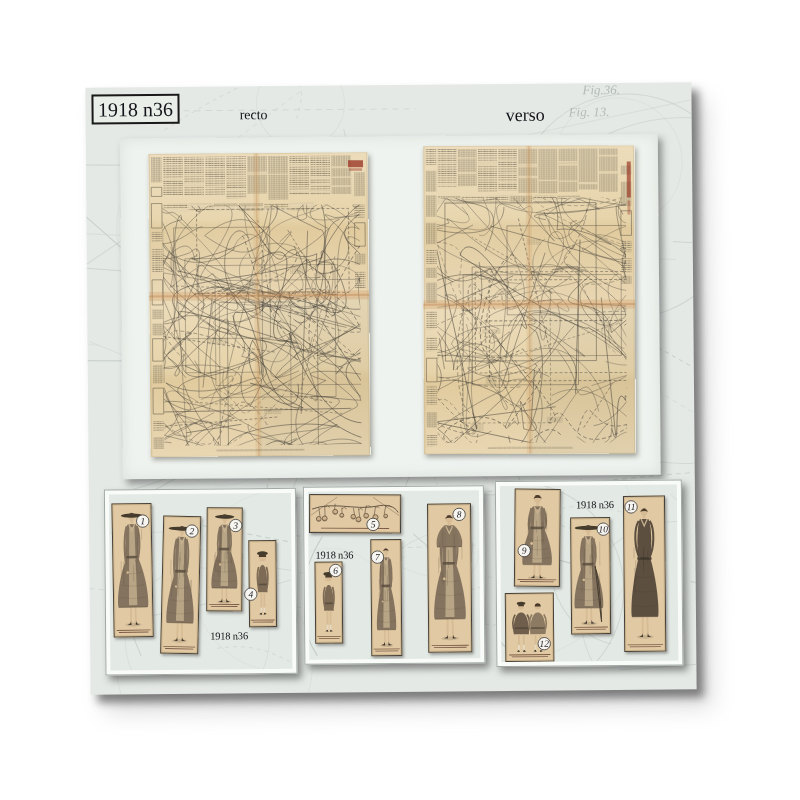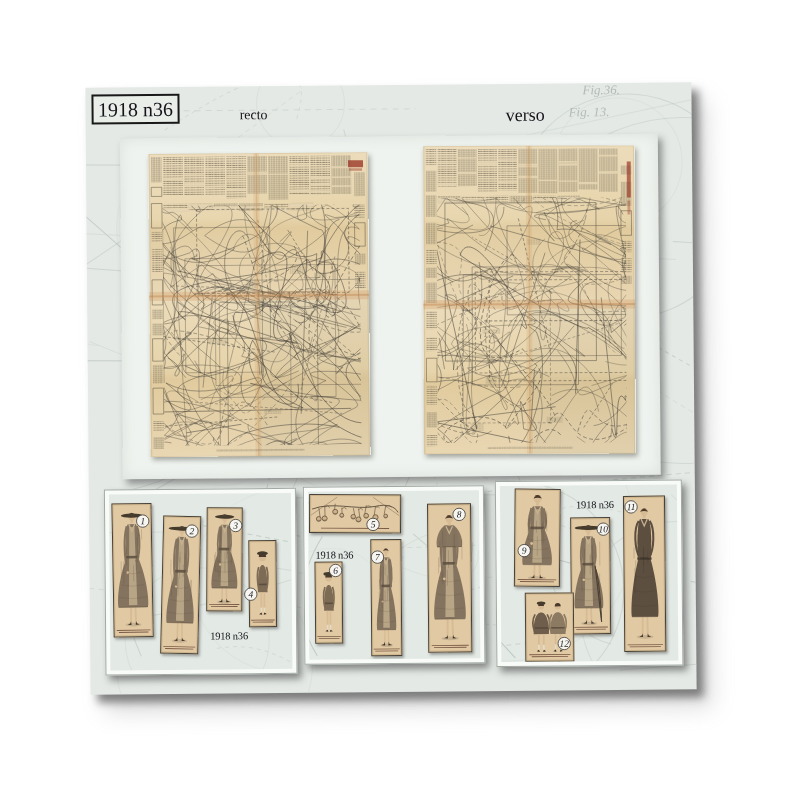--- a/index.html
+++ b/index.html
@@ -949,21 +949,21 @@
 <path d="M10.4,94.9 Q21.0,97.9 31.6,94.9" stroke="#3c342a" stroke-width="0.45" fill="none" opacity="0.35"></path>
 <path d="M8.4,109.4 Q21.0,112.4 33.6,109.4" stroke="#3c342a" stroke-width="0.45" fill="none" opacity="0.35"></path>
 <path d="M8.1,120.9 L33.9,120.9" stroke="#3c342a" stroke-width="0.8" opacity="0.6"></path>
 <rect x="3.4" y="148.5" width="35.3" height="0.9" fill="#63402f" opacity="0.8"></rect>
             <rect x="5.5" y="150.5" width="31.1" height="0.9" fill="#63402f" opacity="0.8"></rect>
 <circle cx="8" cy="11" r="6.2" fill="#f7f5ef" stroke="#3a3a3a" stroke-width="0.8"></circle>
 <text x="8" y="14.2" font-family="Liberation Serif, serif" font-style="italic" font-size="9.5" text-anchor="middle" fill="#1d1d26">11</text>
 </svg>
         </div>
 
-<div class="card" style="left:24px;top:107px;width:33px;height:69px;transform:rotate(0deg)">
+<div class="card" style="left:4px;top:107px;width:33px;height:69px;transform:rotate(0deg)">
 <svg width="49" height="69" viewBox="0 0 49 69" style="display:block">
 <rect x="0" y="0" width="49" height="69" fill="#e1c9a3"></rect>
 <rect x="0.5" y="0.5" width="48" height="68" fill="none" stroke="#46413a" stroke-width="1"></rect>
 <rect x="1.5" y="1.5" width="46" height="66" fill="none" stroke="#c1a87e" stroke-width="1" opacity="0.6"></rect>
 <path d="M8.6,41.4 C8.2,24.7 12.4,19.7 16.2,19.7 C20.0,19.7 24.1,24.7 23.8,41.4 Z" fill="#6f5e4b"></path>
 <rect x="9.3" y="34.5" width="13.7" height="1.6" fill="#4a3f31" opacity="0.65"></rect>
 <path d="M13.7,41.4 V57.0 M18.6,41.4 V57.0" stroke="#d6bb94" stroke-width="1.7"></path>
 <path d="M13.7,52.0 V57.0 M18.6,52.0 V57.0" stroke="#e6dac0" stroke-width="1.9"></path>
 <path d="M13.7,57.0 l-2.2,1.6 l3,0.6 Z" fill="#332b22"></path>
 <path d="M18.6,57.0 l2.2,1.6 l-3,0.6 Z" fill="#332b22"></path>

